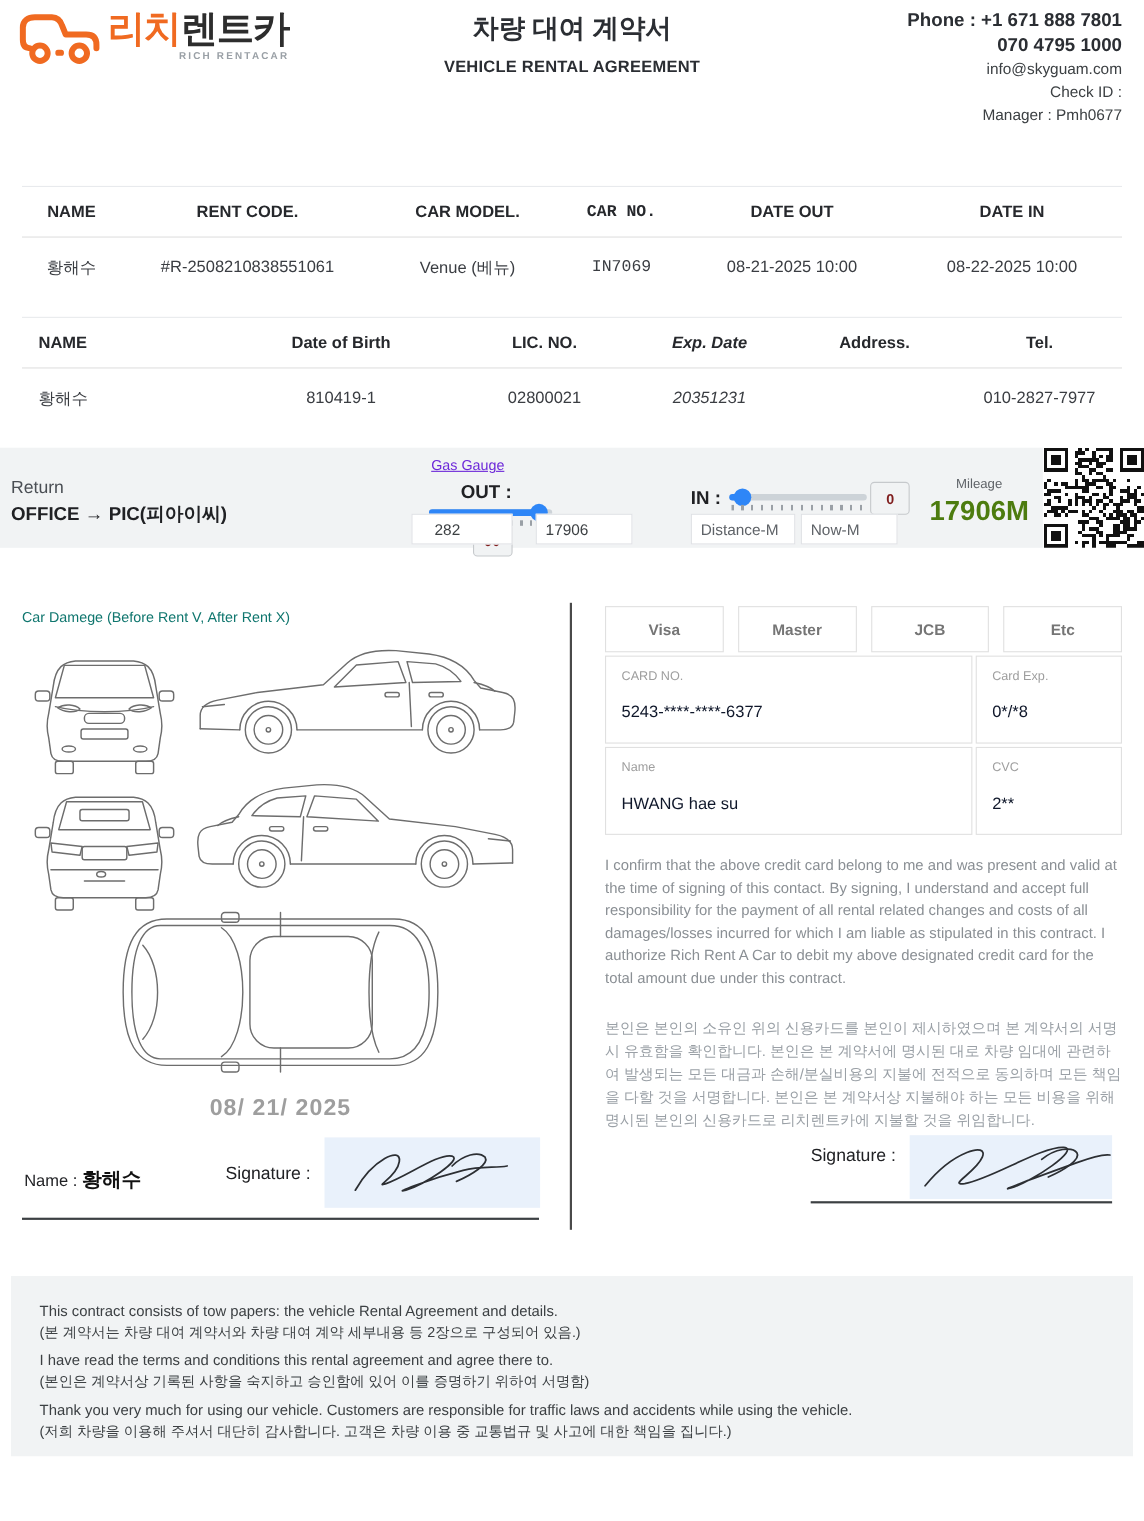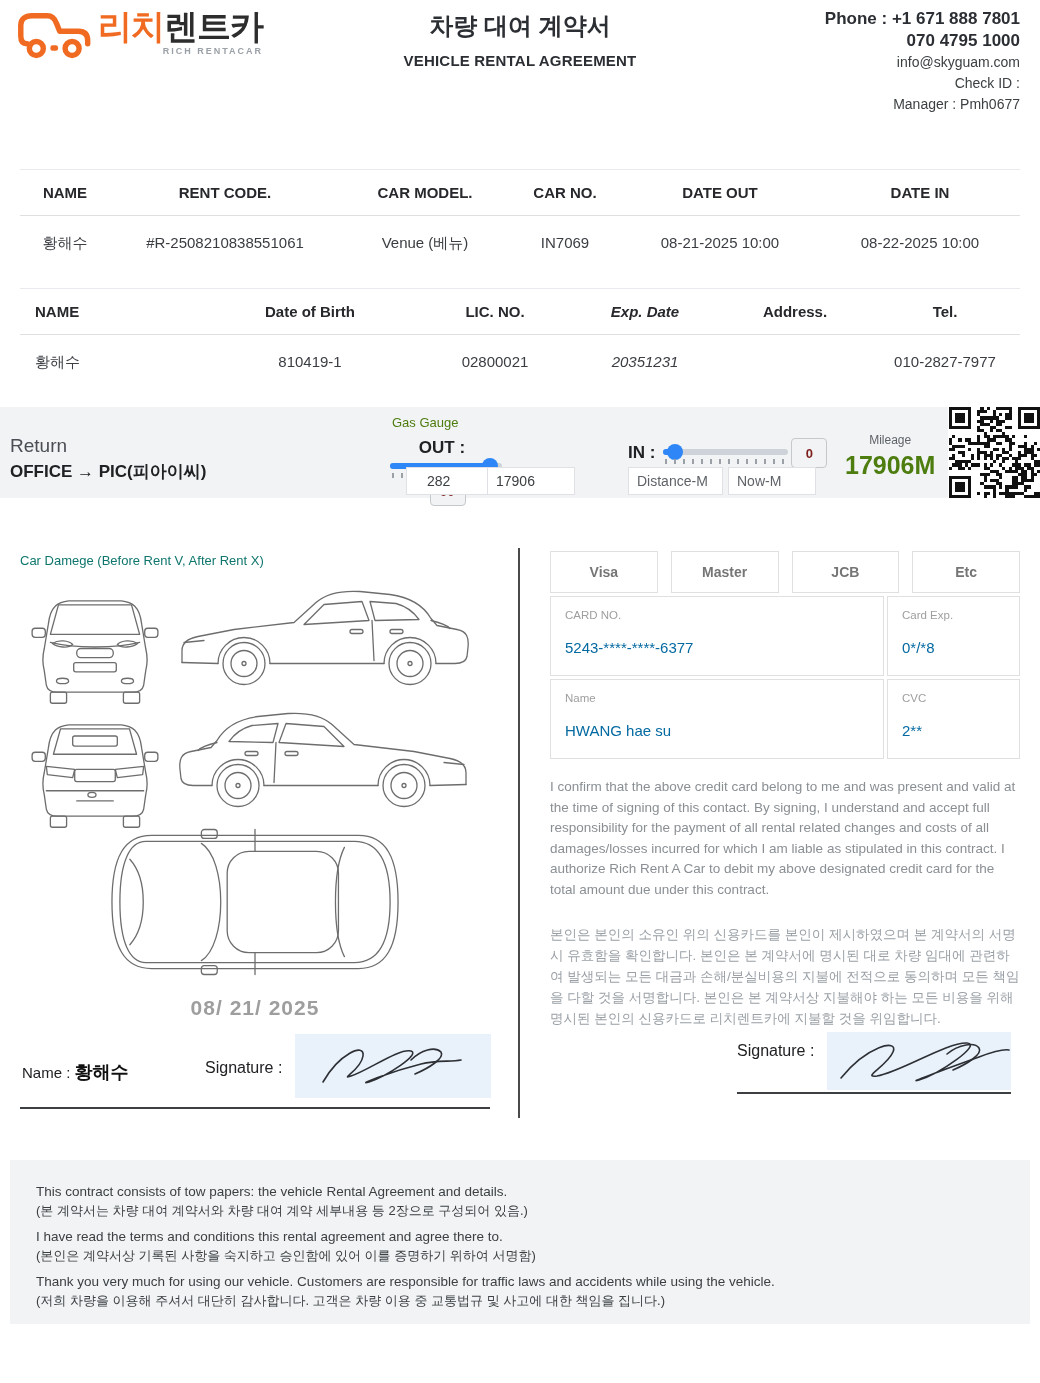--- a/index.html
+++ b/index.html
@@ -22,29 +22,29 @@
   .contact .c-bold { font-size:17px; font-weight:bold; line-height:22px; color:#2b2e33; }
   .contact .c-reg { font-size:14px; line-height:21px; color:#3c4043; }
 
   
   .dtable { position:absolute; left:20px; width:1000px; }
   .dtable .hrow { display:flex; border-top:1px solid #e8eaed; border-bottom:1px solid #e0e0e0; padding:14px 0; }
   .dtable .vrow { display:flex; padding:18px 0; }
   .dtable .cell { font-size:15px; text-align:center; }
   .dtable .hrow .cell { font-weight:bold; color:#26282c; }
   .dtable .vrow .cell { color:#3a3d42; }
-  .t1-c0{width:9%;} .t1-c1{width:23%;} .t1-c2{width:17%;} .t1-c3{width:11%;} .t1-c4{width:20%;} .t1-c5{width:20%;}
+  .t1-c0{width:9%;} .t1-c1{width:23%;} .t1-c2{width:17%;} .t1-c3{width:11%;font-family:Liberation Mono, monospace;} .t1-c4{width:20%;} .t1-c5{width:20%;}
   .t2-c0{width:18%; text-align:left !important; padding-left:15px;} .t2-c1{width:22%;} .t2-c2{width:15%;} .t2-c3{width:15%;font-style:italic;} .t2-c4{width:15%;} .t2-c5{width:15%;}
 
   
   .band { position:absolute; left:0; top:407px; width:948px; height:91px; background:#f1f3f4; }
   .return-block { position:absolute; left:10px; top:28px; }
-  .return-label { font-size:19px; color:#4a4e54; }
+  .return-label { font-size:16px; color:#4a4e54; }
   .return-value { font-size:17px; font-weight:bold; color:#202124; margin-top:3px; }
-  .gas-label { position:absolute; left:392px; top:8px; font-size:13px; color:#4d7c0f; }
+  .gas-label { position:absolute; left:392px; top:8px; font-size:13px; color:#6d28d9;text-decoration:underline; }
   .slider-row { position:absolute; display:flex; align-items:center; }
   .slider-label { font-size:17px; font-weight:bold; color:#202124; margin-right:8px; }
   .slider { position:relative; height:18px; }
   .slider .track { position:absolute; left:0; right:0; top:5px; height:6px; background:#cdd3d8; border-radius:3px; }
   .slider .fill { position:absolute; left:0; top:5px; height:6px; background:#2e86f7; border-radius:3px; }
   .slider .thumb { position:absolute; top:0; width:16px; height:16px; background:#2e86f7; border-radius:50%; }
   .slider .ticks { position:absolute; left:2px; right:2px; top:15px; height:5px;
       background:repeating-linear-gradient(90deg,#9aa0a6 0 2px,transparent 2px 9px); }
   .val-box { width:36px; height:30px; border:1px solid #c6c9cc; border-radius:4px; background:#f1f3f4;
       display:flex; align-items:center; justify-content:center; font-size:13px; font-weight:bold; color:#7f1d1d; margin-left:3px; }
@@ -77,21 +77,21 @@
   
   .card-table { position:absolute; left:550px; top:551px; width:470px; }
   .card-brands { display:flex; gap:13px; }
   .card-brand { flex:1; border:1px solid #e0e0e0; background:#fff; height:42px; display:flex; align-items:center; justify-content:center;
       font-size:14px; font-weight:bold; color:#757575; }
   .card-row { display:flex; gap:3px; margin-top:3px; }
   .card-cell { border:1px solid #e0e0e0; padding:12px 14px; height:80px; }
   .card-cell-main { flex:2.95; }
   .card-cell-side { flex:1; }
   .card-cell .lab { font-size:11.5px; color:#9e9e9e; }
-  .card-cell .val { font-size:15px; color:#0369a1; margin-top:18px; }
+  .card-cell .val { font-size:15px; color:#0f172a; margin-top:18px; }
   .confirm-en { position:absolute; left:550px; top:777px; width:470px; font-size:13.5px; line-height:20.5px; color:#8a8f94; }
   .confirm-kr { position:absolute; left:550px; top:924px; width:472px; font-size:13.5px; line-height:21px; color:#9aa0a6; }
   .sig-right-label { position:absolute; left:737px; top:1042px; font-size:16px; color:#202124; }
   .sig-right { position:absolute; left:827px; top:1032px; width:184px; height:58px; }
   .underline-right { position:absolute; left:737px; top:1092px; width:274px; height:2px; background:#3c4043; }
 
   
   .notice-box { position:absolute; left:10px; top:1160px; width:1020px; height:168px; background:#f1f3f4; padding:22px 26px; }
   .notice-box .en { font-size:13.5px; color:#3c4043; line-height:19px; }
   .notice-box .kr { font-size:13px; color:#3c4043; line-height:19px; margin-bottom:7px; }
@@ -180,21 +180,21 @@
     <div class="slider-row" style="left:390px; top:31px;flex-direction:column;">
       <span class="slider-label">OUT :</span>
       <span class="slider" style="width:112px;">
         <span class="track"></span>
         <span class="fill" style="width:99px;"></span>
         <span class="thumb" style="left:92px;"></span>
         <span class="ticks"></span>
       </span>
       <span class="val-box">90</span>
     </div>
-    <input style="position: absolute; left: 406px; width: 92px; top: 60px; padding-left: 20px;" value="282">
+    <input style="position: absolute; left: 374px; width: 92px; top: 60px; padding-left: 20px;" value="282">
     <input style="position: absolute; left: 487px; top: 60px; width: 88px;" value="17906">
 
     <div class="slider-row" style="left:628px; top:31px;">
       <span class="slider-label">IN :</span>
       <span class="slider" style="width:125px;">
         <span class="track"></span>
         <span class="fill" style="width:10px;"></span>
         <span class="thumb" style="left:4px;"></span>
         <span class="ticks"></span>
       </span>

